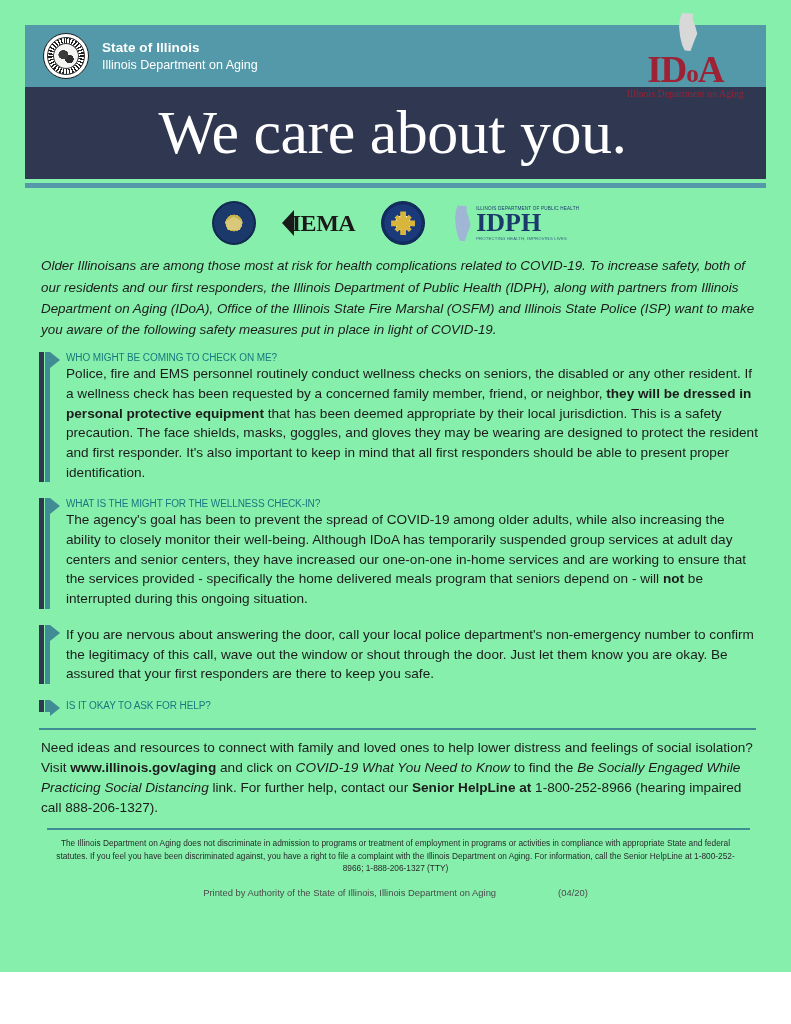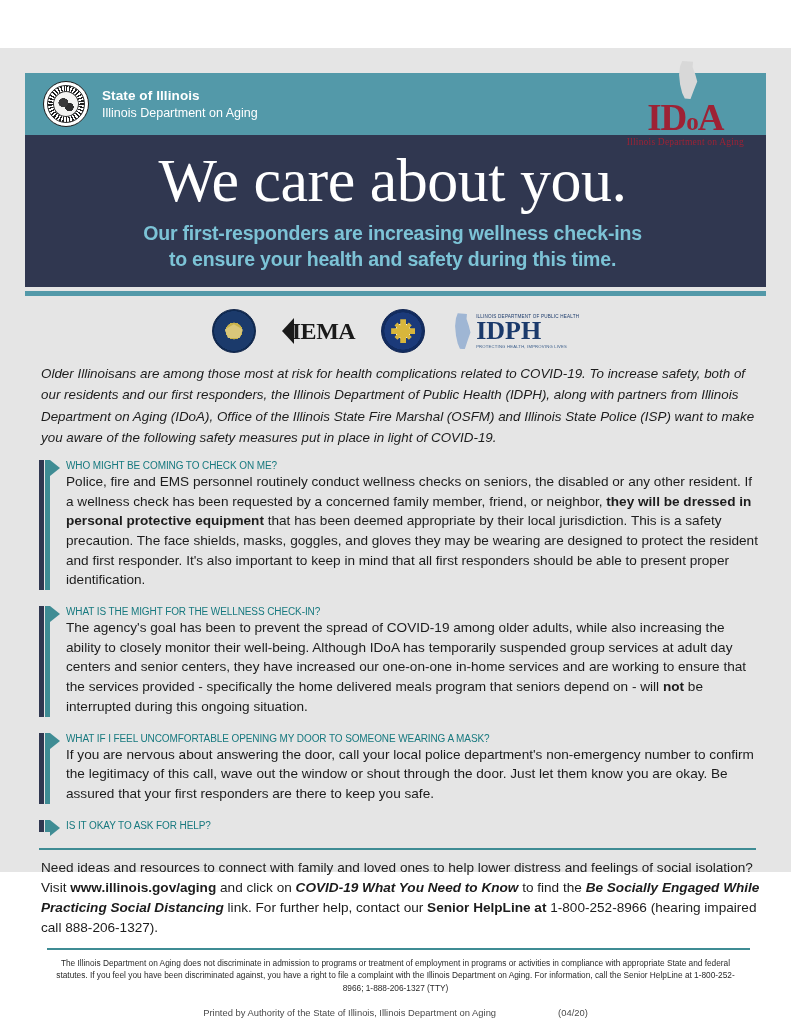--- a/index.html
+++ b/index.html
@@ -4,24 +4,23 @@
 <style>
   * { margin:0; padding:0; box-sizing:border-box; }
   html, body {
     width:791px; height:1024px;
     background:#ffffff;
     font-family:"Liberation Sans", sans-serif;
     -webkit-font-smoothing:antialiased;
   }
   .page {
     position:relative;
-    width:791px; height:824px;
-    background:#e5e5e5;
+    width:791px; height:972px;
+    background:#86efac;
     padding:25px 25px 0 25px;
-    margin-top:48px;
   }
 
   
   .topbar {
     height:62px;
     background:#5399a9;
     display:flex;
     align-items:center;
     justify-content:space-between;
     padding:0 14px 0 18px;
@@ -212,21 +211,21 @@
   
   .rule-thin { height:2px; background:#3f8c94; margin:2px 10px 8px 14px; }
   .cta {
     font-size:13.6px;
     line-height:1.48;
     color:#1c1c1c;
     padding:0 6px 0 16px;
     font-weight:normal;
   }
   .cta b { font-weight:bold; }
-  .cta i { font-style:italic; font-weight:bold; }
+  .cta i { font-style:italic; font-weight:normal; }
 
   .rule-thin2 { height:2px; background:#3f8c94; margin:10px 16px 7px 22px; }
 
   .fineprint {
     font-size:8.3px;
     line-height:1.48;
     color:#2a2a2a;
     text-align:center;
     padding:0 28px;
   }
@@ -255,24 +254,20 @@
       <div class="idoa-row">
         <div class="idoa-state"></div>
         <div class="idoa-word"><span>ID</span><span class="o">o</span><span>A</span></div>
       </div>
       <div class="idoa-sub">Illinois Department on Aging</div>
     </div>
   </div>
 
   <div class="banner">
     <div class="headline">We care about you.</div>
-    <div class="subhead">
-      <div>Our first-responders are increasing wellness check-ins</div>
-      <div>to ensure your health and safety during this time.</div>
-    </div>
   </div>
   <div class="rule-teal"></div>
 
   <div class="logos">
     <div class="logo-seal-isp"></div>
     <div class="logo-iema">
       <span class="iema-chev"></span>
         <span>IEMA</span>
     </div>
     <div class="logo-seal-fire"></div>
@@ -314,21 +309,20 @@
       </div>
     </div>
 
     <div class="qa">
       <div class="marker">
         <span class="navybar"></span>
         <span class="tealbar"></span>
         <span class="tri"></span>
       </div>
       <div class="qa-body">
-        <div class="qa-title">WHAT IF I FEEL UNCOMFORTABLE OPENING MY DOOR TO SOMEONE WEARING A MASK?</div>
         <div class="qa-text"><span>If you are nervous about answering the door, call your local police department's non-emergency number to confirm the legitimacy of this call, wave out the window or shout through the door. Just let them know you are okay. Be assured that your first responders are there to keep you safe.</span></div>
       </div>
     </div>
 
     <div class="qa">
       <div class="marker">
         <span class="navybar"></span>
         <span class="tealbar"></span>
         <span class="tri"></span>
       </div>

